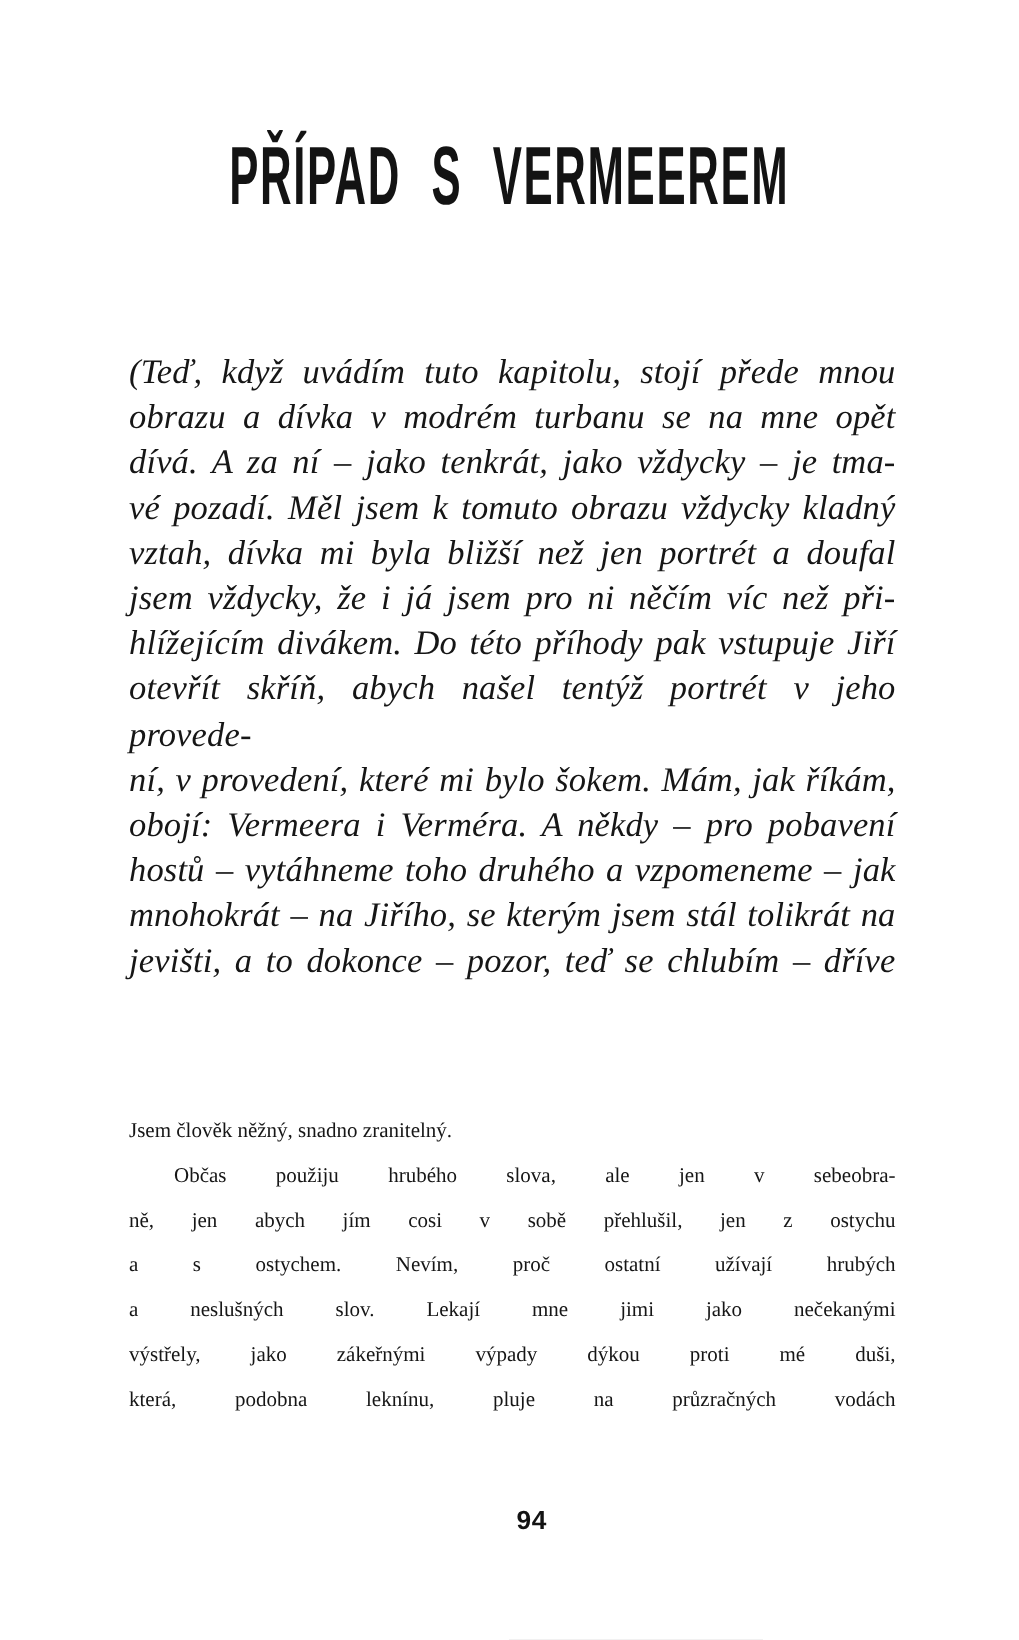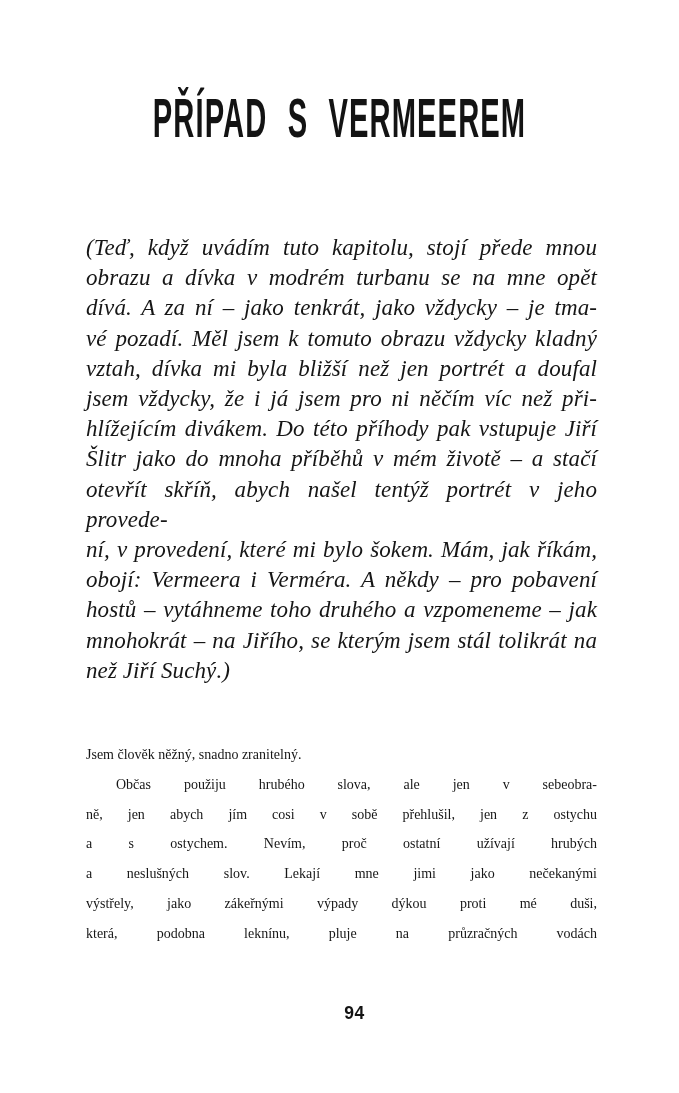--- a/index.html
+++ b/index.html
@@ -85,27 +85,26 @@
   <h1 class="title">PŘÍPAD S VERMEEREM</h1>
 
   <div class="intro">
       <div class="line just">(Teď, když uvádím tuto kapitolu, stojí přede mnou</div>
       <div class="line just">obrazu a dívka v modrém turbanu se na mne opět</div>
       <div class="line just">dívá. A za ní – jako tenkrát, jako vždycky – je tma-</div>
       <div class="line just">vé pozadí. Měl jsem k tomuto obrazu vždycky kladný</div>
       <div class="line just">vztah, dívka mi byla bližší než jen portrét a doufal</div>
       <div class="line just">jsem vždycky, že i já jsem pro ni něčím víc než při-</div>
       <div class="line just">hlížejícím divákem. Do této příhody pak vstupuje Jiří</div>
-      <div class="line just">Šlitr jako do mnoha příběhů v mém životě – a stačí</div>
       <div class="line just">otevřít skříň, abych našel tentýž portrét v jeho provede-</div>
       <div class="line just">ní, v provedení, které mi bylo šokem. Mám, jak říkám,</div>
       <div class="line just">obojí: Vermeera i Verméra. A někdy – pro pobavení</div>
       <div class="line just">hostů – vytáhneme toho druhého a vzpomeneme – jak</div>
       <div class="line just">mnohokrát – na Jiřího, se kterým jsem stál tolikrát na</div>
-      <div class="line">než Jiří Suchý.)</div>
+      <div class="line just">jevišti, a to dokonce – pozor, teď se chlubím – dříve</div>
     </div>
 
   <div class="body-text">
     <div class="para">
         <div class="line">Jsem člověk něžný, snadno zranitelný.</div>
       </div>
     <div class="para para-indent">
         <div class="line just">Občas použiju hrubého slova, ale jen v sebeobra-</div>
         <div class="line just">ně, jen abych jím cosi v sobě přehlušil, jen z ostychu</div>
         <div class="line just">a s ostychem. Nevím, proč ostatní užívají hrubých</div>

